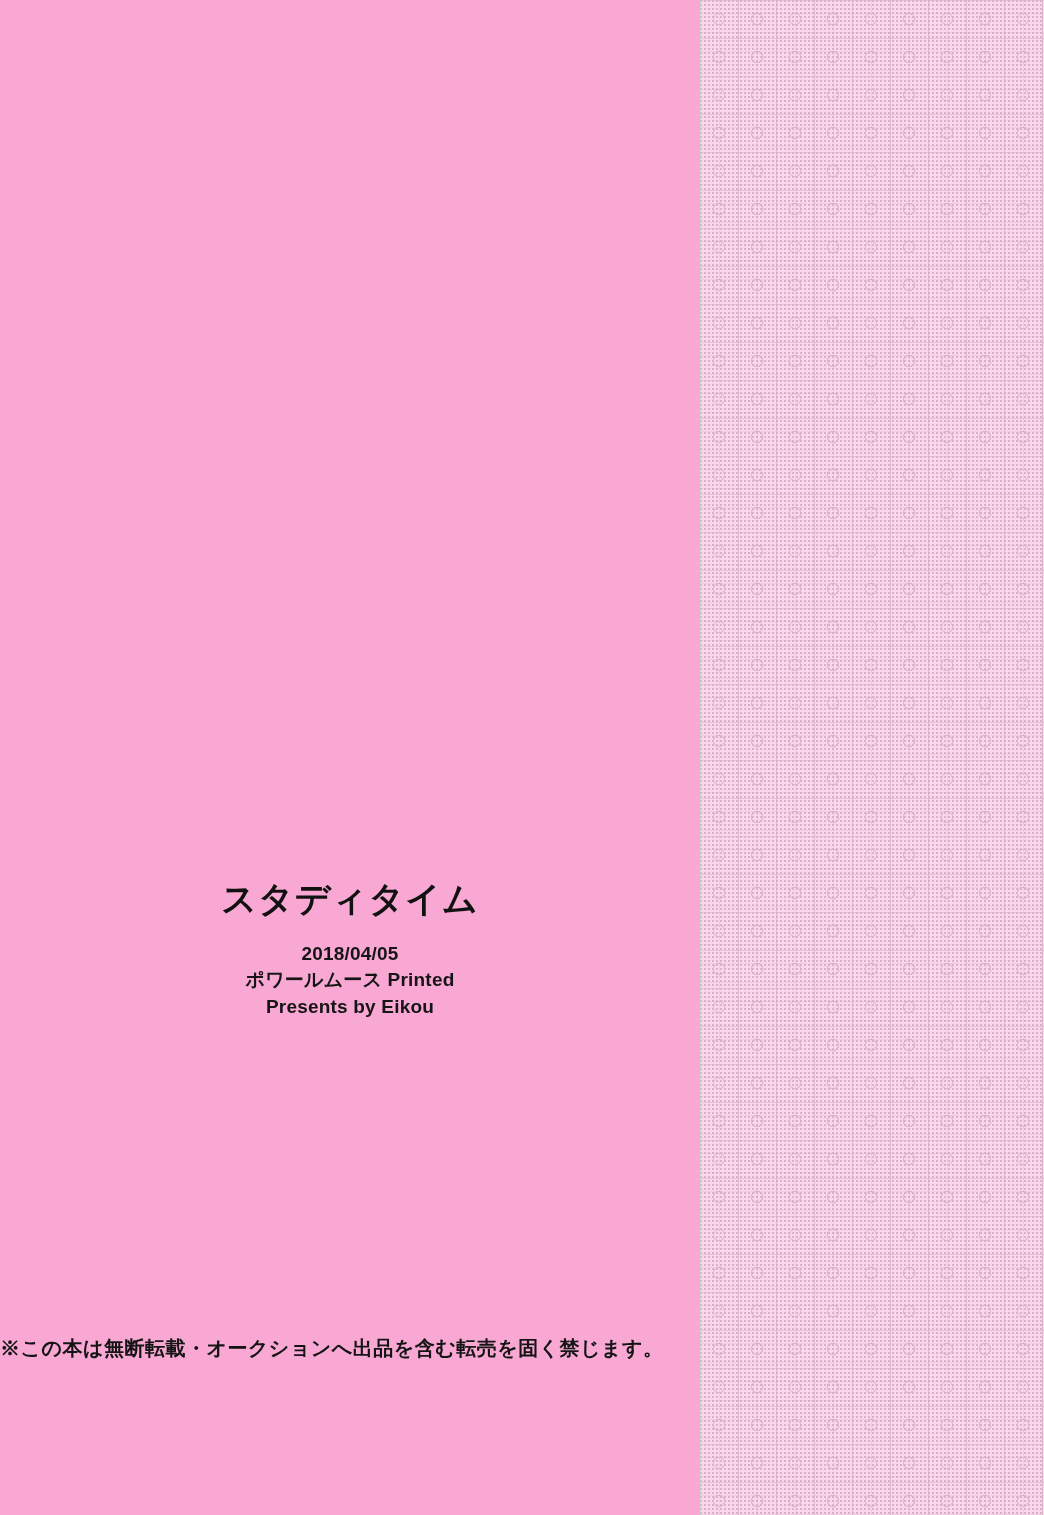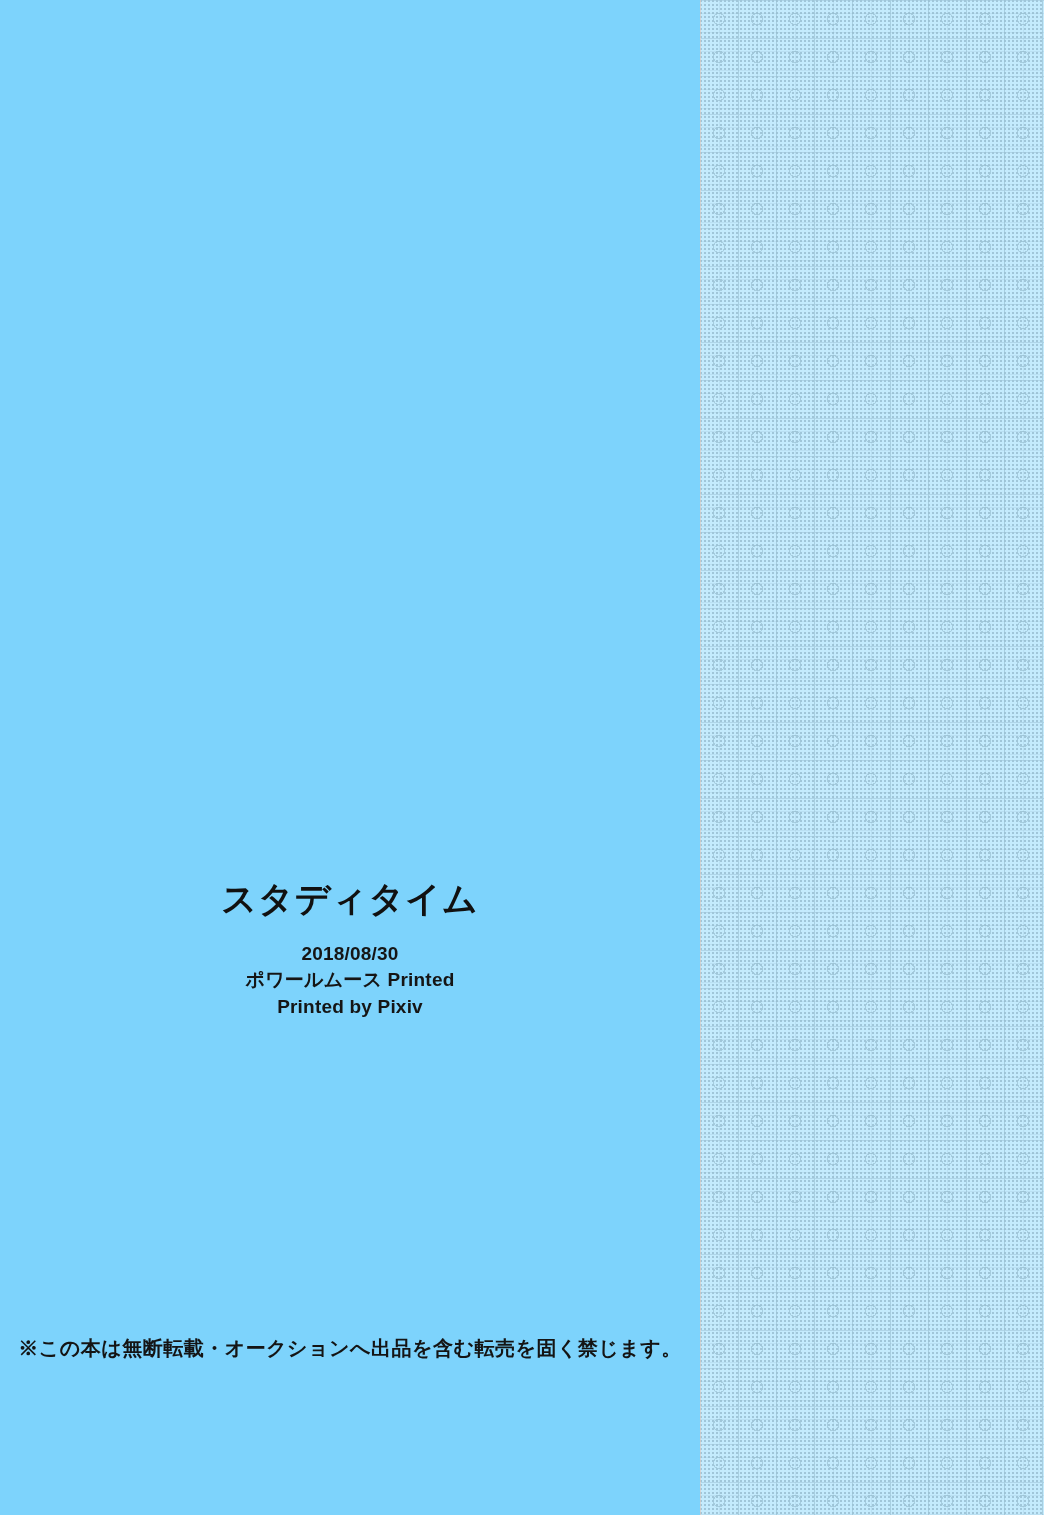--- a/index.html
+++ b/index.html
@@ -11,21 +11,21 @@
     width: 1044px;
     height: 1515px;
     font-family: "Liberation Sans", sans-serif;
     color: #1a1a1a;
     overflow: hidden;
     position: relative;
   }
   .page {
     position: absolute;
     inset: 0;
-    background: #7dd3fc;
+    background: #f9a8d4;
   }
 
   
   .pattern-band {
     position: absolute;
     top: 0;
     left: 700px;
     width: 344px;
     height: 1515px;
     opacity: 0.55;
@@ -90,37 +90,37 @@
     margin: 0;
     letter-spacing: 0.2px;
   }
 
   
   .notice {
     position: absolute;
     left: 0;
     top: 1335px;
     width: 700px;
-    text-align: center;
+    text-align: left;
     font-size: 20px;
     font-weight: 700;
     color: #141414;
     letter-spacing: 0.5px;
   }
 </style>
 </head>
 <body>
 
 <div class="page">
 
   <div class="pattern-edge"></div>
   <div class="pattern-band"></div>
 
   <div class="colophon">
     <div class="colophon-title">スタディタイム</div>
-    <div class="colophon-line">2018/08/30</div>
+    <div class="colophon-line">2018/04/05</div>
     <div class="colophon-line">ポワールムース Printed</div>
-    <div class="colophon-line">Printed by Pixiv</div>
+    <div class="colophon-line">Presents by Eikou</div>
   </div>
 
   <div class="notice">※この本は無断転載・オークションへ出品を含む転売を固く禁じます。</div>
 
 </div>
 
 </body></html>

